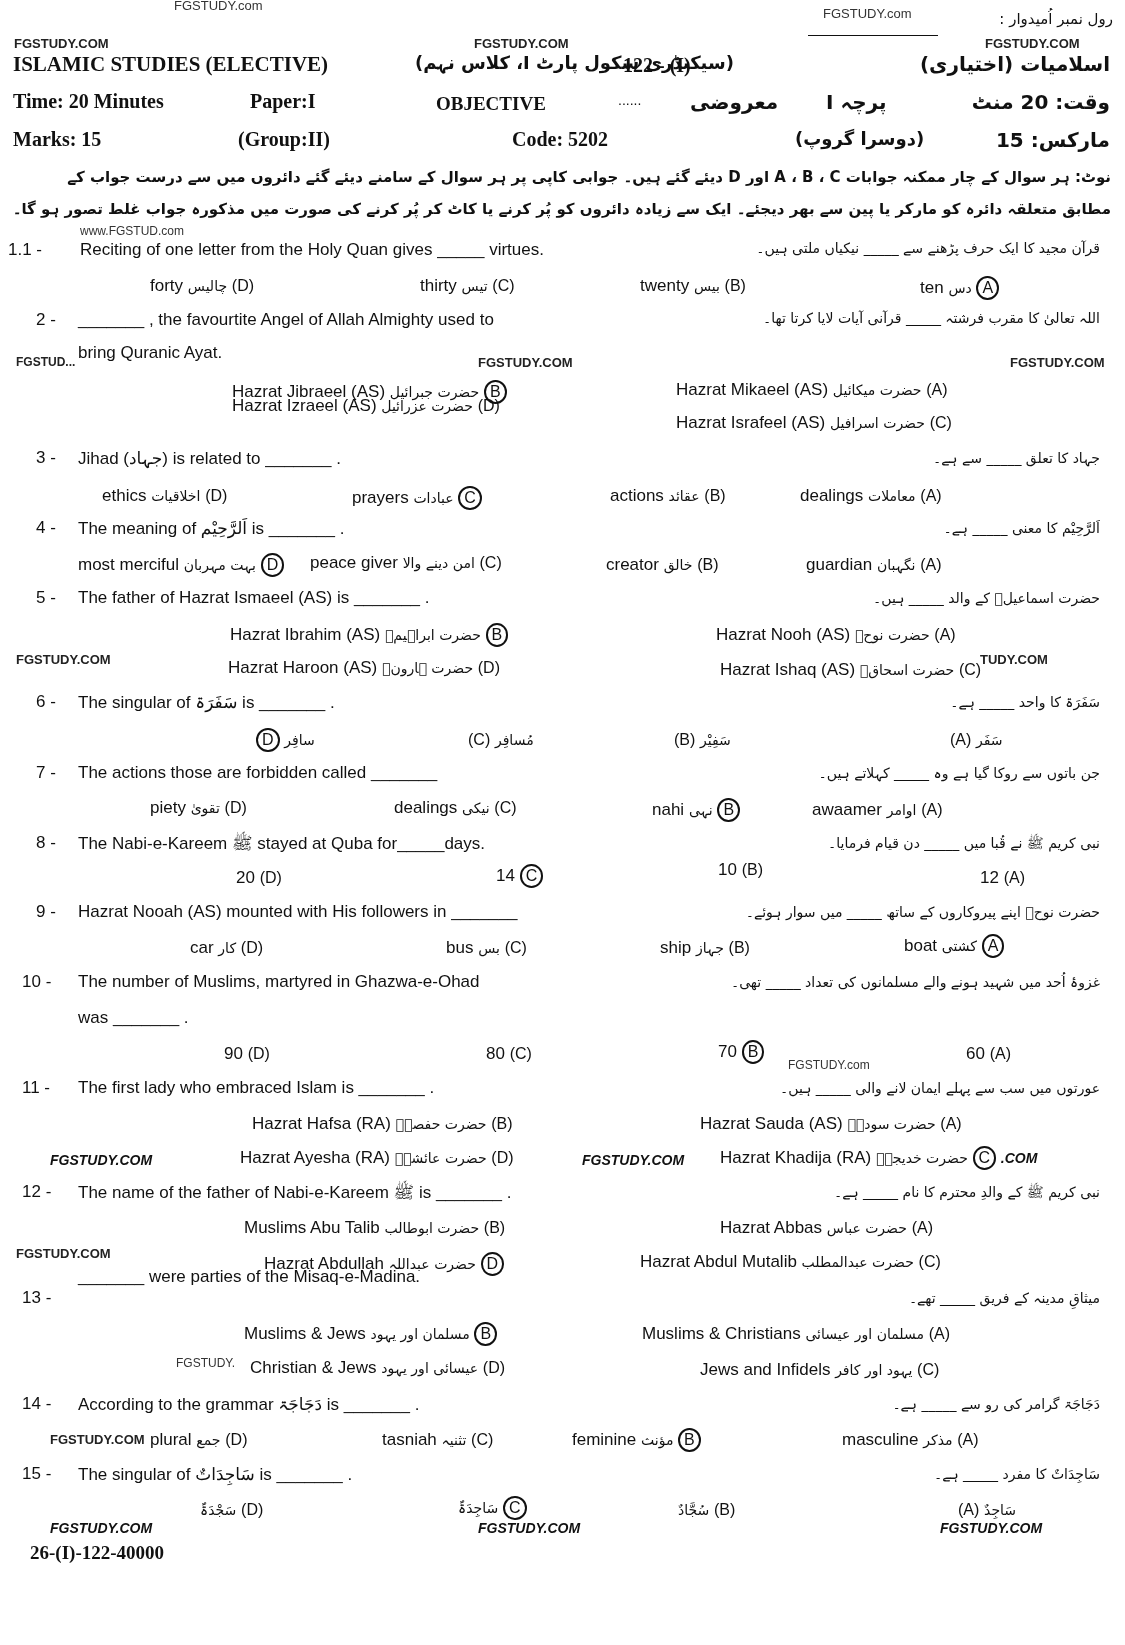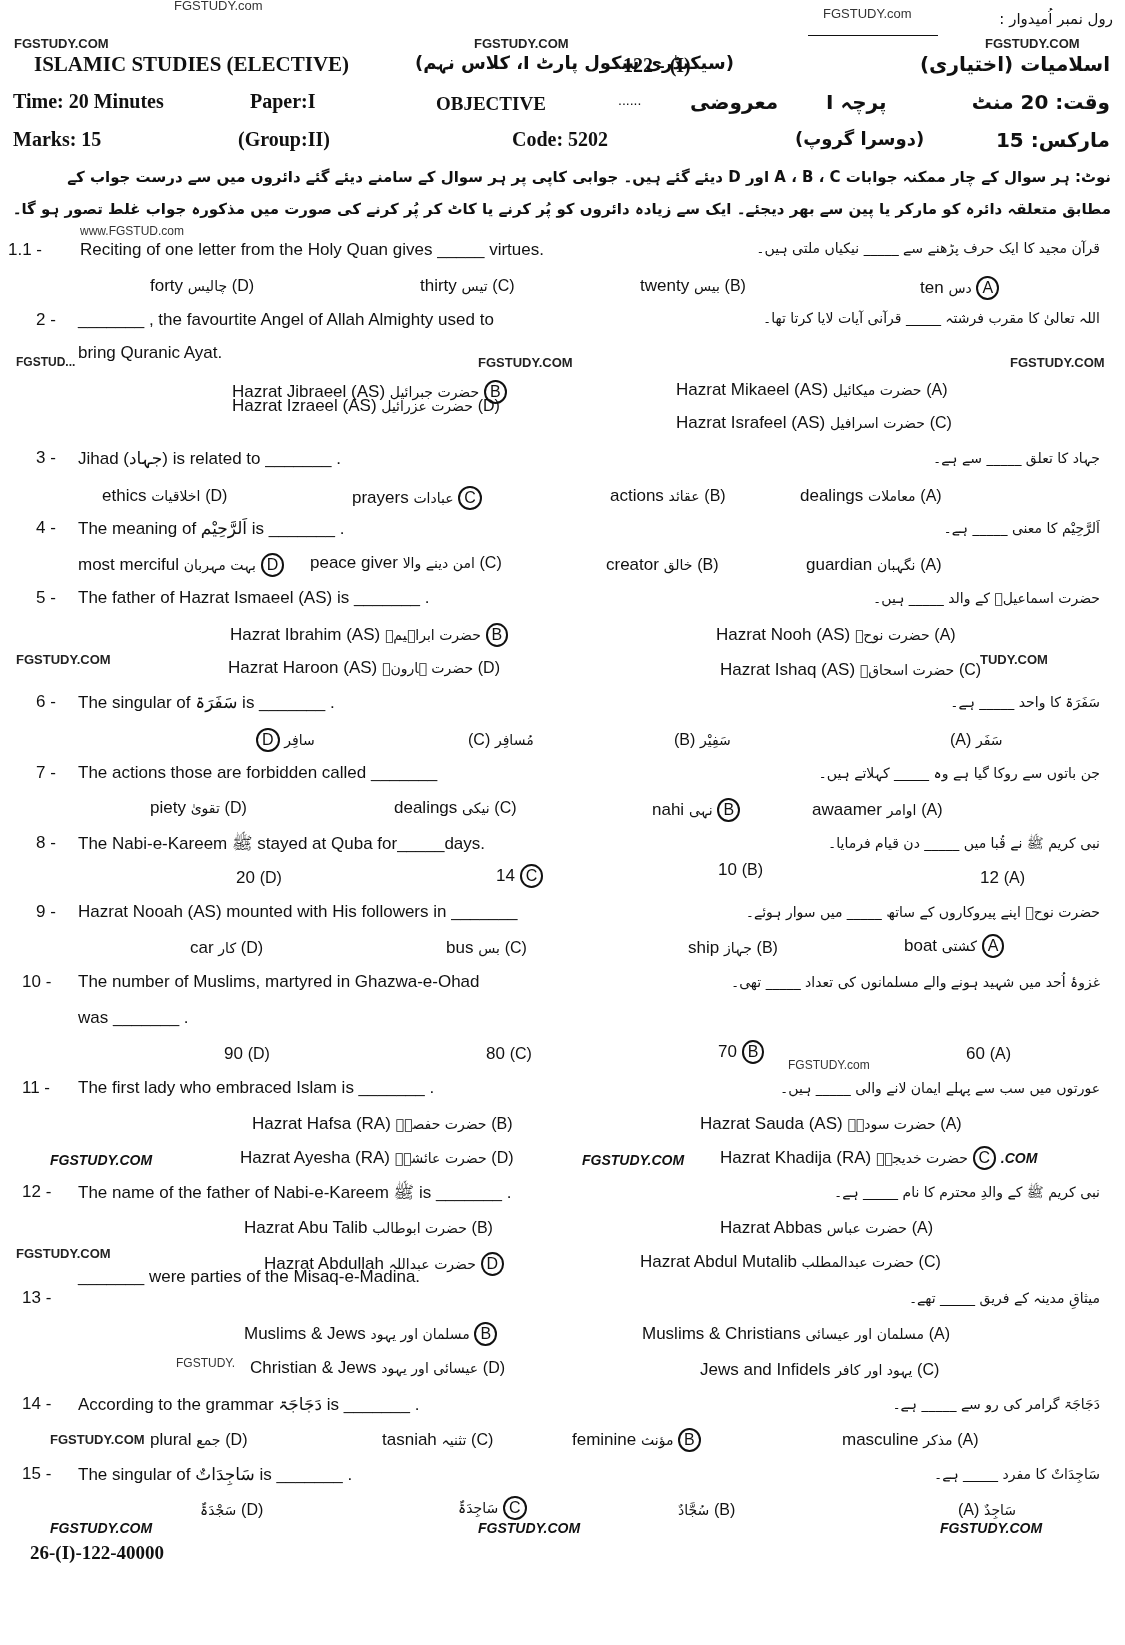--- a/index.html
+++ b/index.html
@@ -24,21 +24,21 @@
 
 <div class="abs wm-thin" style="left:174px;top:-2px;font-size:13px;">FGSTUDY.com</div>
 <div class="abs wm-thin" style="left:823px;top:6px;font-size:13px;">FGSTUDY.com</div>
 <div class="abs urdu" style="right:12px;top:10px;font-size:15px;">رول نمبر اُمیدوار :</div>
 <div class="abs roll-line" style="left:808px;top:34px;"></div>
 
 <div class="abs wm" style="left:14px;top:36px;">FGSTUDY.COM</div>
 <div class="abs wm" style="left:474px;top:36px;">FGSTUDY.COM</div>
 <div class="abs wm" style="left:985px;top:36px;">FGSTUDY.COM</div>
 
-<div class="abs serif hdr" style="left:13px;top:52px;font-size:21px;margin-left:21px;">ISLAMIC STUDIES (ELECTIVE)</div>
+<div class="abs serif hdr" style="left:13px;top:52px;font-size:21px;">ISLAMIC STUDIES (ELECTIVE)</div>
 <div class="abs urdu" style="left:415px;top:52px;font-size:18px;font-weight:bold;">(سیکنڈری سکول پارٹ I، کلاس نہم)</div>
 <div class="abs serif hdr" style="left:623px;top:54px;">122 - (I)</div>
 <div class="abs urdu" style="right:15px;top:52px;font-size:20px;font-weight:bold;">اسلامیات (اختیاری)</div>
 
 <div class="abs serif hdr" style="left:13px;top:90px;">Time: 20 Minutes</div>
 <div class="abs serif hdr" style="left:250px;top:90px;">Paper:I</div>
 <div class="abs serif" style="left:436px;top:93px;font-size:19px;">OBJECTIVE</div>
 <div class="abs" style="left:618px;top:92px;font-size:14px;">......</div>
 <div class="abs urdu" style="left:690px;top:90px;font-size:20px;font-weight:bold;">معروضی</div>
 <div class="abs urdu" style="left:826px;top:90px;font-size:20px;font-weight:bold;">پرچہ I</div>
@@ -122,21 +122,21 @@
 <div class="abs opt" style="left:236px;top:868px;"><span>20</span> <span class="letter">(D)</span></div>
 <div class="abs opt" style="left:496px;top:864px;"><span>14</span> <span class="circled">C</span></div>
 <div class="abs opt" style="left:718px;top:860px;text-align:center;"><span>10</span> <span class="letter">(B)</span></div>
 <div class="abs opt" style="left:980px;top:868px;"><span>12</span> <span class="letter">(A)</span></div>
 
 <div class="abs qnum" style="left:36px;top:902px;">9 -</div>
 <div class="abs q" style="left:78px;top:902px;">Hazrat Nooah (AS) mounted with His followers in _______</div>
 <div class="abs urdu ur-sm" style="right:25px;top:904px;">حضرت نوحؑ اپنے پیروکاروں کے ساتھ _____ میں سوار ہوئے۔</div>
 <div class="abs opt" style="left:190px;top:938px;"><span>car</span> <span class="urdu ur-sm">کار</span> <span class="letter">(D)</span></div>
 <div class="abs opt" style="left:446px;top:938px;"><span>bus</span> <span class="urdu ur-sm">بس</span> <span class="letter">(C)</span></div>
-<div class="abs opt" style="left:660px;top:938px;margin-left:28px;"><span>ship</span> <span class="urdu ur-sm">جہاز</span> <span class="letter">(B)</span></div>
+<div class="abs opt" style="left:660px;top:938px;"><span>ship</span> <span class="urdu ur-sm">جہاز</span> <span class="letter">(B)</span></div>
 <div class="abs opt" style="left:904px;top:934px;"><span>boat</span> <span class="urdu ur-sm">کشتی</span> <span class="circled">A</span></div>
 
 <div class="abs qnum" style="left:22px;top:972px;">10 -</div>
 <div class="abs q" style="left:78px;top:972px;">The number of Muslims, martyred in Ghazwa-e-Ohad</div>
 <div class="abs q" style="left:78px;top:1008px;">was _______ .</div>
 <div class="abs urdu ur-sm" style="right:25px;top:974px;">غزوۂ اُحد میں شہید ہونے والے مسلمانوں کی تعداد _____ تھی۔</div>
 <div class="abs opt" style="left:224px;top:1044px;"><span>90</span> <span class="letter">(D)</span></div>
 <div class="abs opt" style="left:486px;top:1044px;"><span>80</span> <span class="letter">(C)</span></div>
 <div class="abs opt" style="left:718px;top:1040px;"><span>70</span> <span class="circled">B</span></div>
 <div class="abs opt" style="left:966px;top:1044px;"><span>60</span> <span class="letter">(A)</span></div>
@@ -148,21 +148,21 @@
 <div class="abs opt" style="left:252px;top:1114px;"><span>Hazrat Hafsa (RA)</span> <span class="urdu ur-sm">حضرت حفصہؓ</span> <span class="letter">(B)</span></div>
 <div class="abs opt" style="left:700px;top:1114px;"><span>Hazrat Sauda (AS)</span> <span class="urdu ur-sm">حضرت سودہؓ</span> <span class="letter">(A)</span></div>
 <div class="abs wm-italic" style="left:50px;top:1152px;">FGSTUDY.COM</div>
 <div class="abs opt" style="left:240px;top:1148px;"><span>Hazrat Ayesha (RA)</span> <span class="urdu ur-sm">حضرت عائشہؓ</span> <span class="letter">(D)</span></div>
 <div class="abs wm-italic" style="left:582px;top:1152px;">FGSTUDY.COM</div>
 <div class="abs opt" style="left:720px;top:1146px;"><span>Hazrat Khadija (RA)</span> <span class="urdu ur-sm">حضرت خدیجہؓ</span> <span class="circled">C</span> <span class="wm-italic">.COM</span></div>
 
 <div class="abs qnum" style="left:22px;top:1182px;">12 -</div>
 <div class="abs q" style="left:78px;top:1182px;">The name of the father of Nabi-e-Kareem ﷺ is _______ .</div>
 <div class="abs urdu ur-sm" style="right:25px;top:1184px;">نبی کریم ﷺ کے والدِ محترم کا نام _____ ہے۔</div>
-<div class="abs opt" style="left:244px;top:1218px;"><span>Hazrat Abu Talib</span> <span class="urdu ur-sm">حضرت ابوطالب</span> <span class="letter">(B)</span></div>
+<div class="abs opt" style="left:244px;top:1218px;"><span>Muslims Abu Talib</span> <span class="urdu ur-sm">حضرت ابوطالب</span> <span class="letter">(B)</span></div>
 <div class="abs opt" style="left:720px;top:1218px;"><span>Hazrat Abbas</span> <span class="urdu ur-sm">حضرت عباس</span> <span class="letter">(A)</span></div>
 <div class="abs wm" style="left:16px;top:1246px;">FGSTUDY.COM</div>
 <div class="abs opt" style="left:264px;top:1252px;"><span>Hazrat Abdullah</span> <span class="urdu ur-sm">حضرت عبداللہ</span> <span class="circled">D</span></div>
 <div class="abs opt" style="left:640px;top:1252px;"><span>Hazrat Abdul Mutalib</span> <span class="urdu ur-sm">حضرت عبدالمطلب</span> <span class="letter">(C)</span></div>
 
 <div class="abs qnum" style="left:22px;top:1288px;">13 -</div>
 <div class="abs q" style="left:78px;top:1232px;margin-top:35px;">_______ were parties of the Misaq-e-Madina.</div>
 <div class="abs urdu ur-sm" style="right:25px;top:1290px;">میثاقِ مدینہ کے فریق _____ تھے۔</div>
 <div class="abs opt" style="left:244px;top:1322px;"><span>Muslims &amp; Jews</span> <span class="urdu ur-sm">مسلمان اور یہود</span> <span class="circled">B</span></div>
 <div class="abs opt" style="left:642px;top:1324px;"><span>Muslims &amp; Christians</span> <span class="urdu ur-sm">مسلمان اور عیسائی</span> <span class="letter">(A)</span></div>

